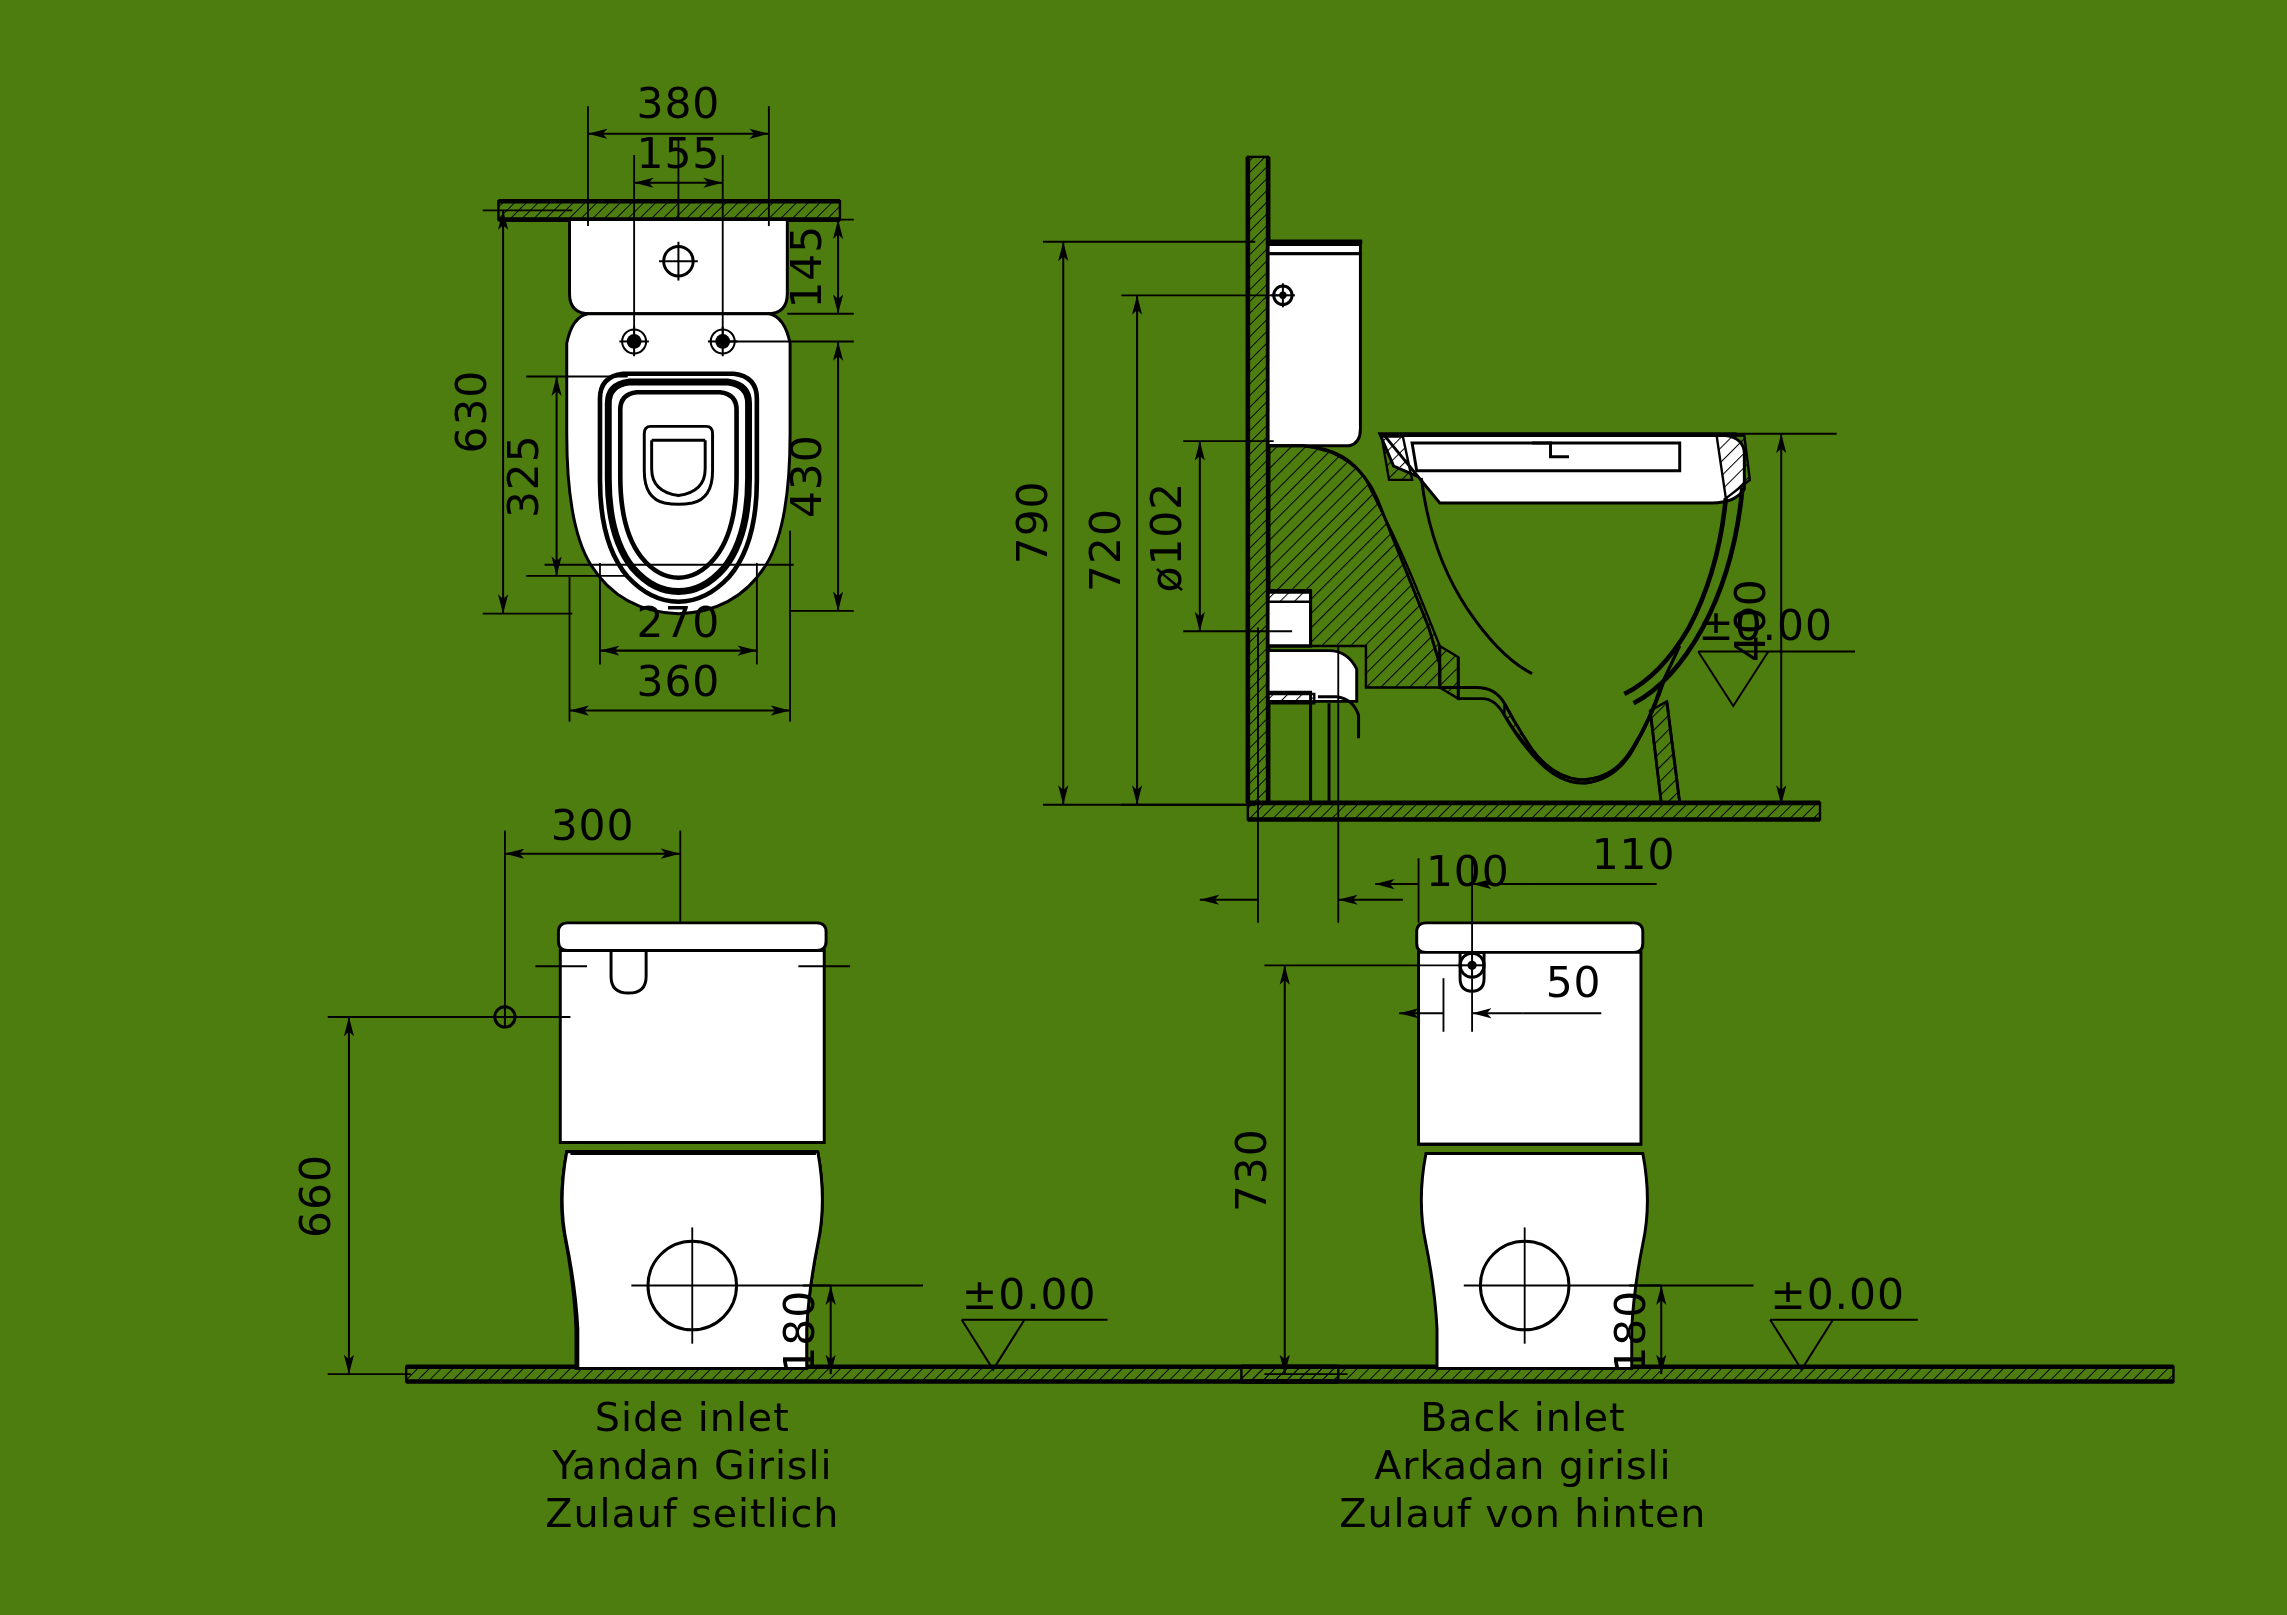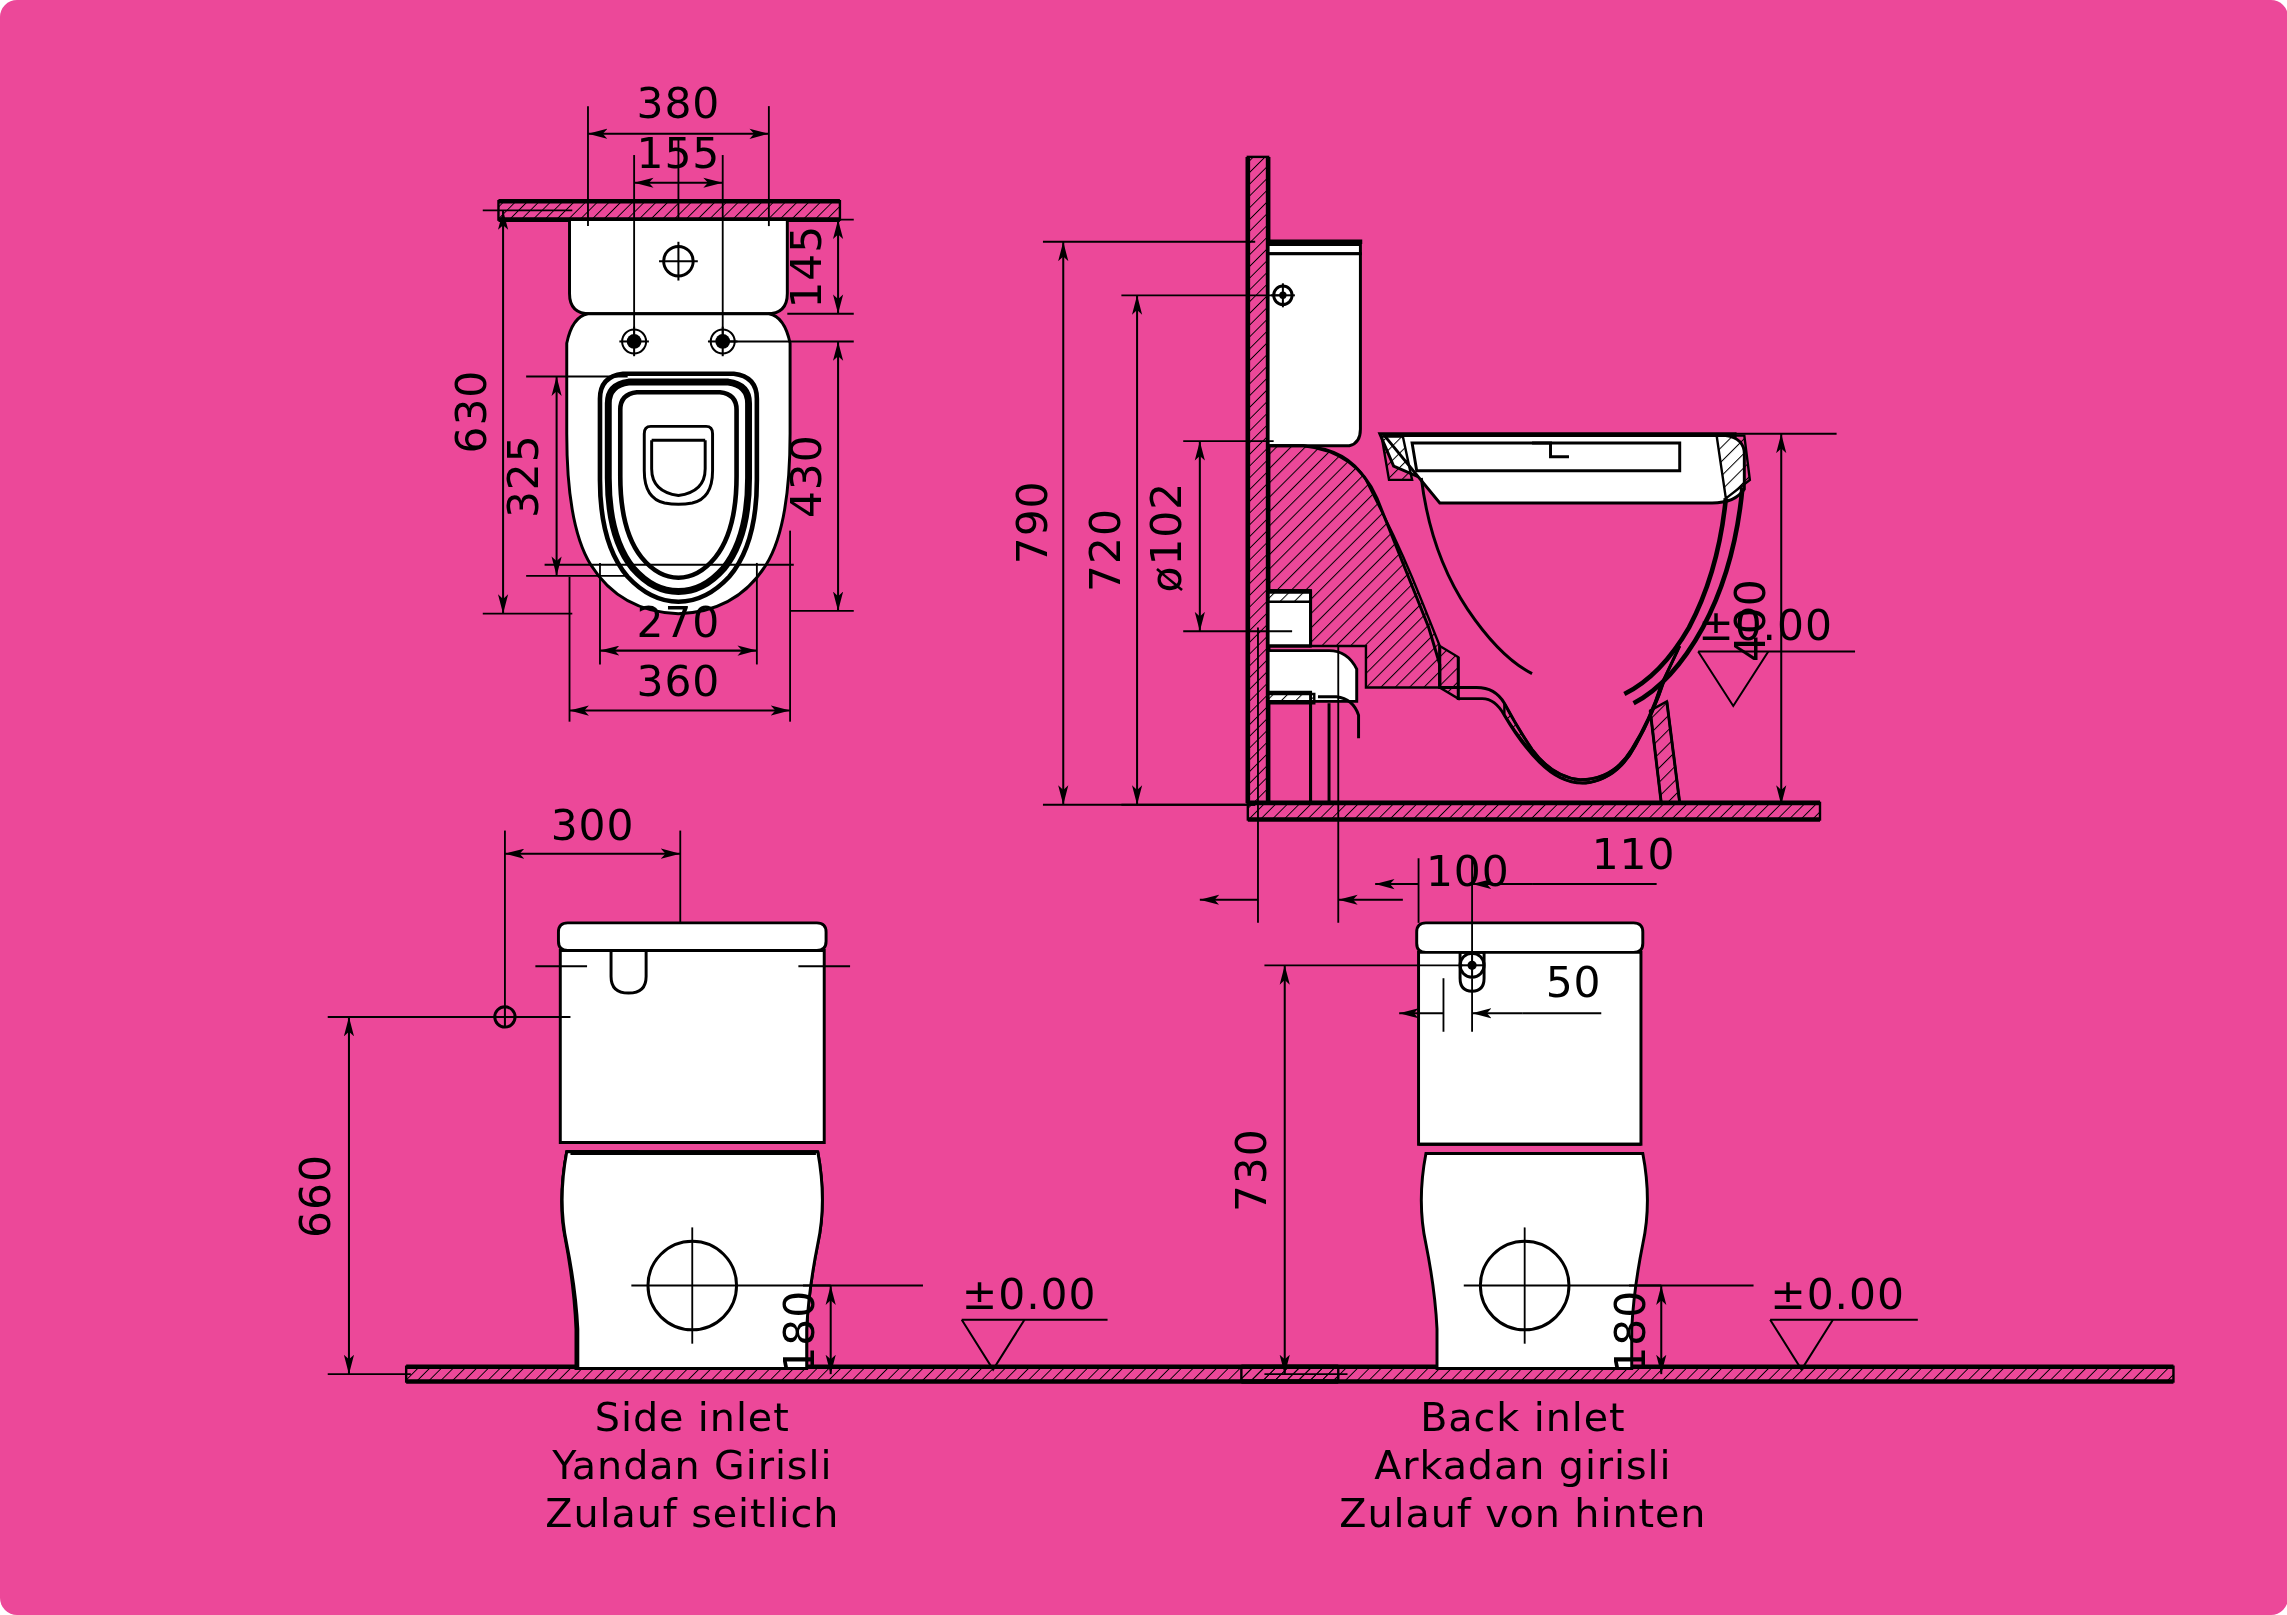--- a/index.html
+++ b/index.html
@@ -7,23 +7,22 @@
     padding: 0;
     background: #ffffff;
   }
   body {
     font-family: "DejaVu Sans", sans-serif;
   }
   #sheet {
     position: relative;
     width: 2288px;
     height: 1615px;
-    background: #ec4899;
+    background: #4d7c0f;
     overflow: hidden;
-    border-radius: 17px;
   }
   #sheet svg {
     position: absolute;
     top: 0;
     left: 0;
     width: 2288px;
     height: 1615px;
   }
   .thin  { stroke: #000; stroke-width: 2.2; fill: none; }
   .med   { stroke: #000; stroke-width: 3.2; fill: none; }

